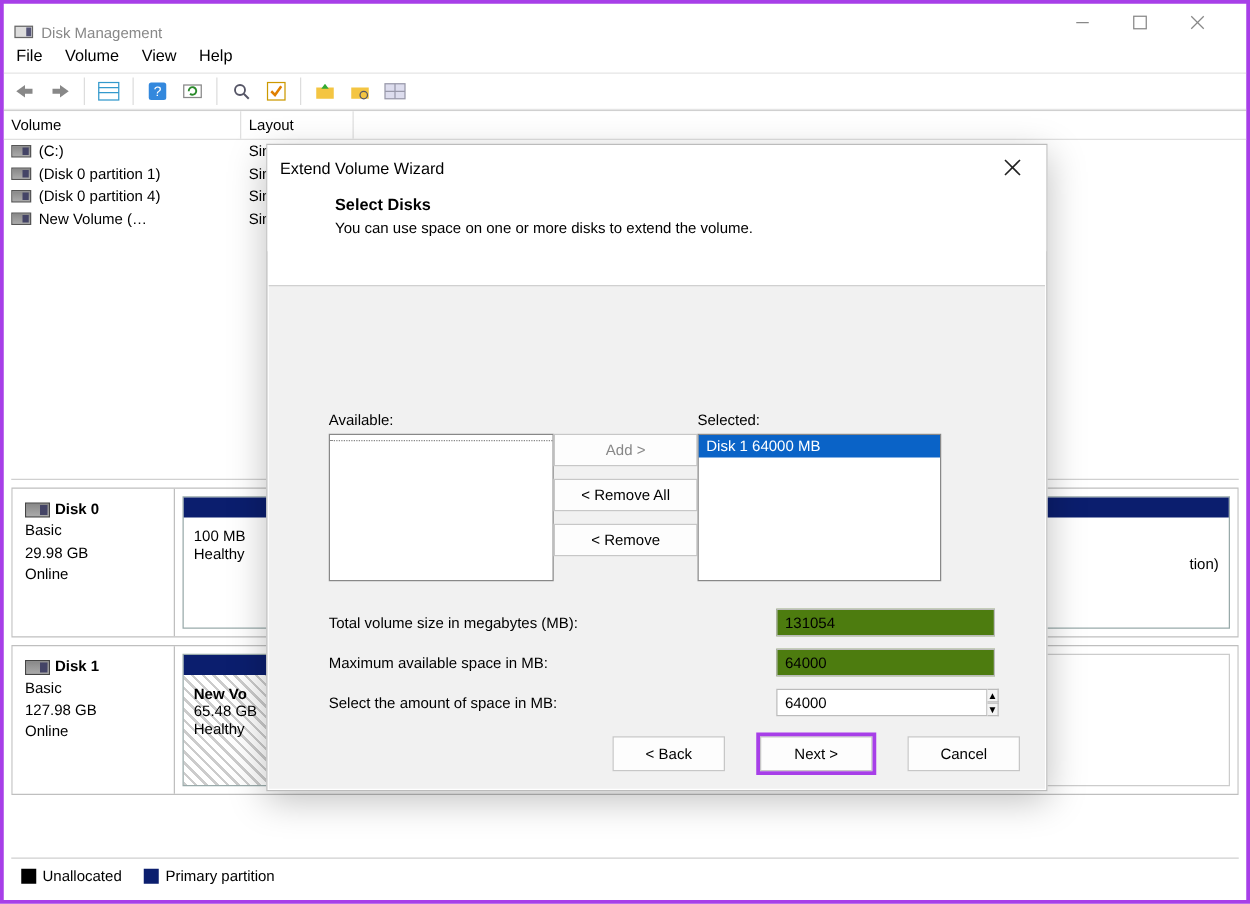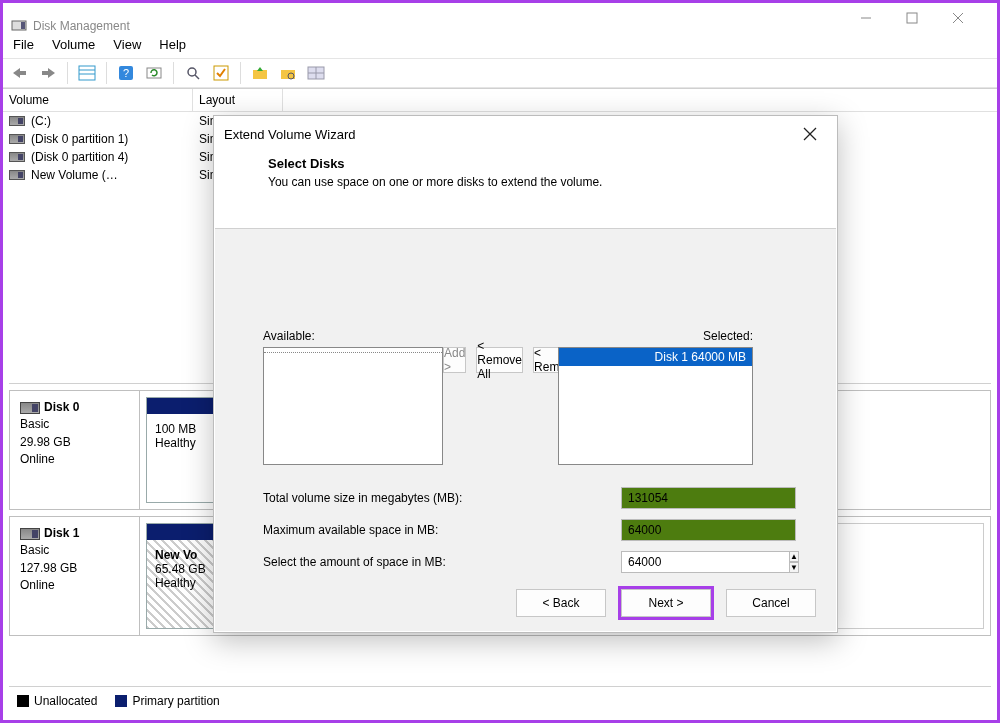--- a/index.html
+++ b/index.html
@@ -123,40 +123,40 @@
 .dialog .upper { background:#fff; }
 .dialog .lower { background:#f1f1f1; position:absolute; top:112px; left:1px; right:1px; bottom:1px; }
 .dialog .lower-inner { padding: 72px 40px 0 48px; }
 
 .lists { display:flex; align-items:flex-start; }
 .list-col { width:180px; }
 .list-label { font-size:12px; margin-bottom:4px; }
 .listbox { height:118px; border:1px solid #888; background:#fff; font-size:12px; }
 .listbox .item { padding:2px 6px; }
 .listbox .item.sel { background:#0a63c7; color:#fff; }
-.btns-col { width:115px; display:flex; flex-direction:row; gap:10px; margin-top:18px; }
+.btns-col { width:115px; display:flex; flex-direction:column; gap:10px; margin-top:18px; }
 .btn {
   border:1px solid #c7c7c7; background:#fdfdfd; height:26px; font-size:12px;
   display:flex; align-items:center; justify-content:center; cursor:pointer;
 }
 .btn.disabled { color:#888; }
 .fields { margin-top:22px; }
 .field-row { display:flex; align-items:center; margin-bottom:10px; }
 .field-row .lbl { flex:1; font-size:12px; }
 .field-row .val {
   width:175px; height:22px; border:1px solid #bbb; background:#4d7c0f; padding:0 6px;
   display:flex; align-items:center; font-size:12px;
 }
 .field-row .spin { width:175px; display:flex; }
 .field-row .spin input { flex:1; height:22px; border:1px solid #bbb; padding:0 6px; font-size:12px; }
 .field-row .spin .spin-btns { width:16px; display:flex; flex-direction:column; }
 .field-row .spin .spin-btns div { flex:1; border:1px solid #bbb; border-left:none; display:flex; align-items:center; justify-content:center; font-size:8px; background:#f4f4f4; }
 
 .dlg-footer {
-  position:absolute; bottom:14px; right:20px; display:flex; gap:15px;border-radius:10px;
+  position:absolute; bottom:14px; right:20px; display:flex; gap:28px;border-radius:10px;
 }
 .dlg-footer .fbtn {
   width:90px; height:28px; border:1px solid #c7c7c7; background:#fdfdfd;
   display:flex; align-items:center; justify-content:center; font-size:12px;
 }
 .dlg-footer .fbtn.hl { outline:3px solid #a73fe8; outline-offset:0; }
 </style>
 </head>
 <body>
 
@@ -298,20 +298,25 @@
       <div>Basic</div>
       <div>29.98 GB</div>
       <div>Online</div>
     </div>
     <div class="disk-parts">
       <div class="part-box" style="left:6px; width:70px;">
         <div class="stripe"></div>
         <div class="ptitle"></div>
         <div class="psub">100 MB</div>
         <div class="psub">Healthy</div>
+      </div>
+      <div class="part-box" style="left:600px; right:6px;">
+        <div class="stripe"></div>
+        <div class="ptitle"></div>
+        <div class="psub" style="text-align:right; margin-top:40px;">tion)</div>
       </div>
     </div>
   </div>
 
   <div class="disk-row">
     <div class="disk-label-cell">
       <div><span class="big-icon"></span><span class="dname">Disk 1</span></div>
       <div>Basic</div>
       <div>127.98 GB</div>
       <div>Online</div>
@@ -360,21 +365,21 @@
           <div class="list-label">Available:</div>
           <div class="listbox">
             <div class="item" style="border-bottom:1px dotted #888;"></div>
           </div>
         </div>
         <div class="btns-col">
           <div class="btn disabled">Add &gt;</div>
           <div class="btn">&lt; Remove All</div>
           <div class="btn">&lt; Remove</div>
         </div>
-        <div class="list-col" style="width:195px;text-align:right;">
+        <div class="list-col" style="width:195px;">
           <div class="list-label">Selected:</div>
           <div class="listbox">
             <div class="item sel">Disk 1      64000 MB</div>
           </div>
         </div>
       </div>
 
       <div class="fields">
         <div class="field-row">
           <div class="lbl">Total volume size in megabytes (MB):</div>

